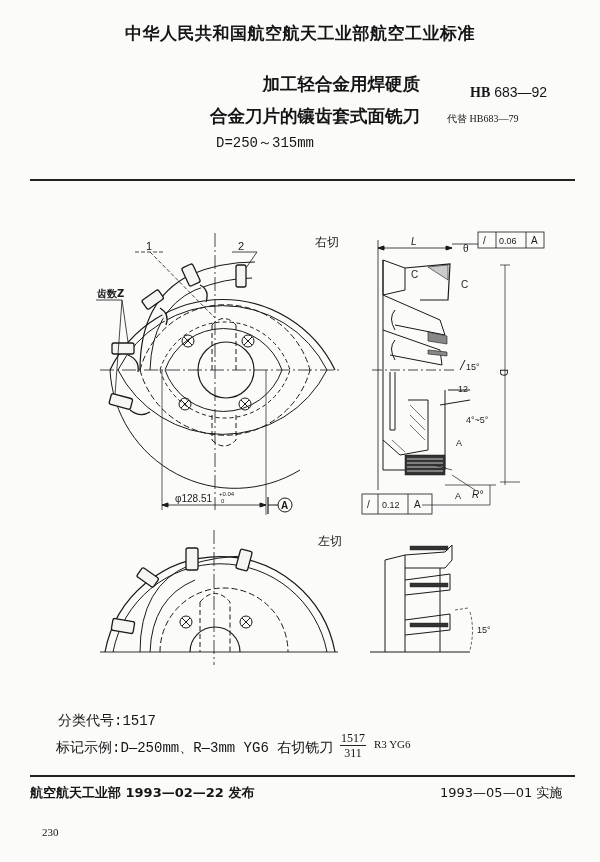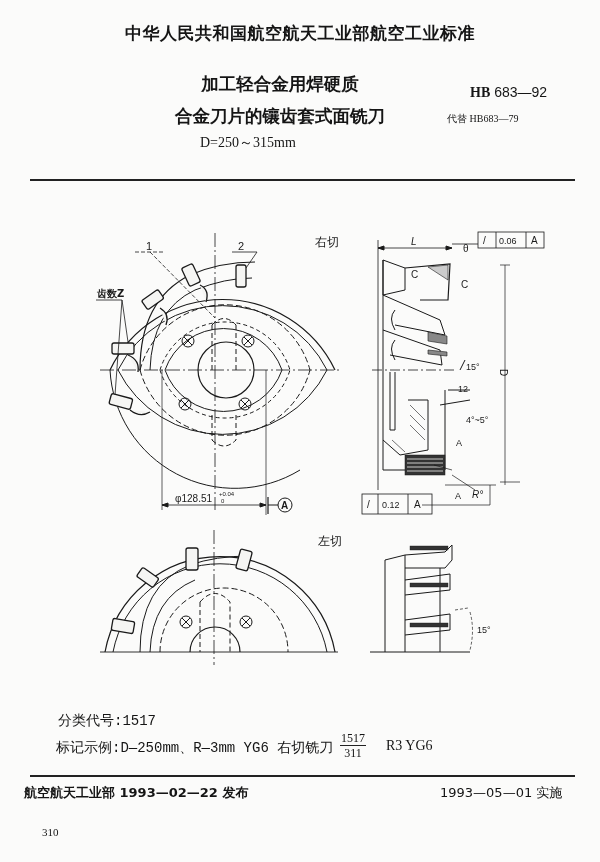--- a/index.html
+++ b/index.html
@@ -8,40 +8,40 @@
     background: #fbfbfa; color: #151515;
     font-family: "DejaVu Serif", serif;
   }
   .abs { position: absolute; }
   .org-title {
     left: 0; width: 600px; top: 22px; text-align: center;
     font-family: "DejaVu Sans", sans-serif; font-weight: bold; font-size: 17px;
     letter-spacing: 0.5px;
   }
   .doc-title {
-    left: 140px; width: 280px; text-align: center;
+    left: 140px; width: 280px; text-align: right;
     font-family: "DejaVu Sans", sans-serif; font-weight: bold; font-size: 17.5px;
   }
   .t1 { top: 72px; }
   .t2 { top: 104px; }
-  .range { left: 200px; top: 134px; font-size: 14px; font-family: Liberation Serif, serif; text-align: right; }
+  .range { left: 216px; top: 134px; font-size: 14px; font-family: Liberation Mono, monospace; text-align: right; }
   .std-no { left: 470px; top: 84px; font-size: 14px; font-family: "Liberation Sans", sans-serif; }
   .std-no b { font-family: "Liberation Serif", serif; }
   .std-rep { left: 447px; top: 112px; font-size: 10px; font-family: "Liberation Serif", serif; }
   .rule { background: #222; height: 2px; }
   .rule1 { left: 30px; width: 545px; top: 179px; }
   .rule2 { left: 30px; width: 545px; top: 775px; height: 1.5px; }
   .drawing { left: 90px; top: 215px; }
   .note { font-family: Liberation Mono, monospace; font-size: 14px; }
   .cls { left: 58px; top: 712px; }
   .mark { left: 56px; top: 739px; }
   .frac { left: 340px; top: 731px; text-align: center; font-family: "Liberation Serif", serif; font-size: 12px; line-height: 14px; }
   .frac .num { border-bottom: 1px solid #222; padding: 0 1px; }
-  .frac-suffix { left: 374px; top: 738px; font-family: "Liberation Serif", serif; font-size: 14px; margin-left: 12px; }
-  .pub { left: 24px; top: 784px; font-family: "DejaVu Sans", sans-serif; font-weight: bold; font-size: 13px; }
+  .frac-suffix { left: 374px; top: 738px; font-family: "Liberation Serif", serif; font-size: 11px; }
+  .pub { left: 30px; top: 784px; font-family: "DejaVu Sans", sans-serif; font-weight: bold; font-size: 13px; }
   .impl { left: 440px; top: 784px; font-family: "DejaVu Sans", sans-serif; font-size: 13px; }
   .impl span.b { font-weight: normal; }
   .page { left: 42px; top: 826px; font-family: "Liberation Serif", serif; font-size: 11px; }
 </style>
 </head>
 <body>
 
 <div class="abs org-title">中华人民共和国航空航天工业部航空工业标准</div>
 
 <div class="abs doc-title t1">加工轻合金用焊硬质</div>
@@ -245,13 +245,13 @@
 </div>
 <div class="abs frac-suffix">R3 YG6</div>
 
 <div class="abs rule rule2"></div>
 
 <div class="abs pub">航空航天工业部 1993—02—22 发布</div>
 <div class="abs impl">
   <span>1993—05—01</span>
   <span class="b">实施</span>
 </div>
-<div class="abs page">310</div>
+<div class="abs page">230</div>
 
 </body></html>

